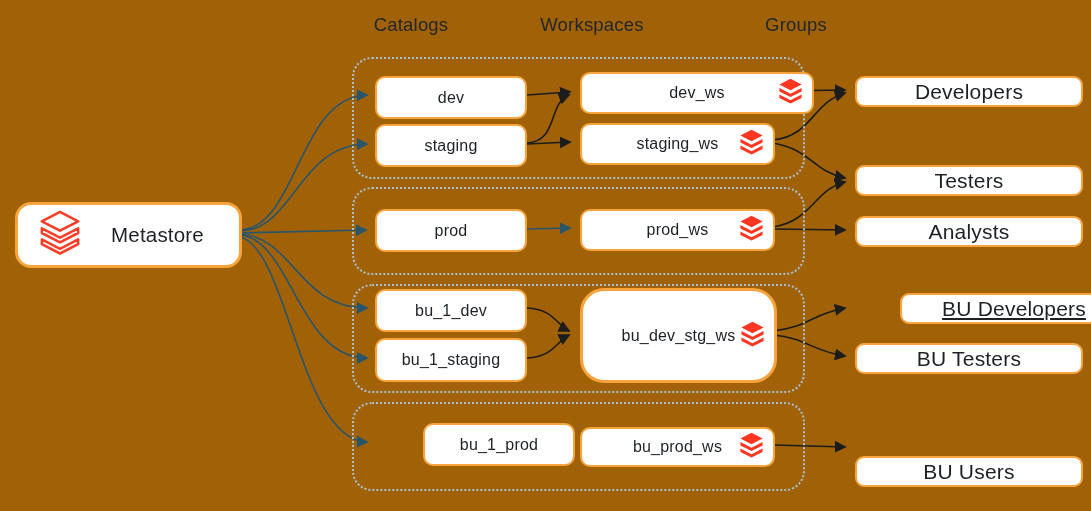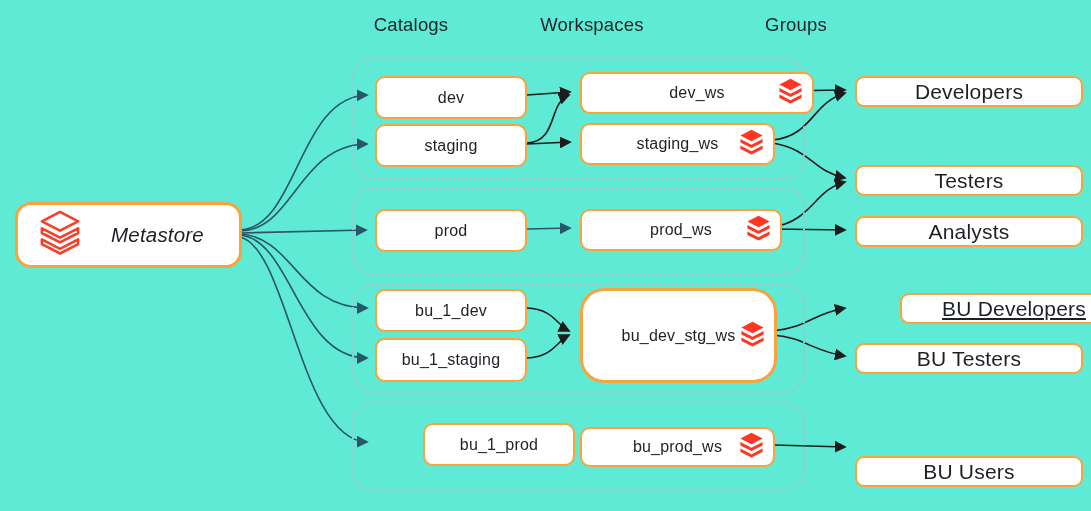--- a/index.html
+++ b/index.html
@@ -1,35 +1,35 @@
 <!DOCTYPE html>
 <html><head>
 <meta charset="utf-8">
 <style>
   html,body{margin:0;padding:0;background:#ffffff;}
   #canvas{
-    position:relative;width:1091px;height:511px;background:#5eead4;
+    position:relative;width:1091px;height:511px;background:#a16207;
     font-family:"Liberation Sans",sans-serif;color:#1d2126;overflow:hidden;
   }
   .col-header{
     position:absolute;top:14px;width:160px;text-align:center;
     font-size:18.5px;font-weight:500;color:#23272c;letter-spacing:.2px;
   }
   .tier{
     position:absolute;border:2px dotted #a9c0cd;border-radius:20px;
     background:transparent;
   }
   .node{
     position:absolute;background:#ffffff;border:2.5px solid #f9a33c;
     border-radius:10px;display:flex;align-items:center;justify-content:center;
   }
   .node .node-label{
     font-size:16px;color:#1d2126;letter-spacing:.2px;white-space:nowrap;
   }
-  .metastore{border-radius:16px;border-width:3px;font-style:italic;}
+  .metastore{border-radius:16px;border-width:3px;}
   .metastore .node-label{font-size:20.5px;}
   .metastore .ms-icon{position:absolute;left:18px;top:50%;transform:translateY(-50%);}
   .metastore .node-label{margin-left:58px;}
   .workspace .node-label{position:absolute;left:0;right:0;text-align:center;}
   .workspace .db-icon{position:absolute;right:9px;top:50%;transform:translateY(-50%);}
   .big-ws{border-radius:24px;border-width:3px;}
   .group .node-label{font-size:21px;}
   .group{border-radius:9px;border-width:2.5px;}
   svg#edge-layer{position:absolute;left:0;top:0;pointer-events:none;}
   .edge-black{stroke:#1c1c1c;stroke-width:1.6;fill:none;}
@@ -127,21 +127,21 @@
   <div class="node workspace" style="left:580px;top:123px;width:191px;height:38px;">
     <span class="node-label">staging_ws</span>
     <span class="db-icon">
       <svg width="25" height="26" viewBox="0 0 32 34" fill="#ff3621">
         <path d="M16,1 L30.5,8.5 L16,16 L1.5,8.5 Z"></path>
         <path d="M1.5,13 L16,20.5 L30.5,13 L30.5,17.5 L16,25 L1.5,17.5 Z"></path>
         <path d="M1.5,21.5 L16,29 L30.5,21.5 L30.5,26 L16,33.5 L1.5,26 Z"></path>
       </svg>
     </span>
   </div>
-  <div class="node workspace" style="left:580px;top:209px;width:191px;height:38px;padding-left:7px;">
+  <div class="node workspace" style="left:580px;top:209px;width:191px;height:38px;">
     <span class="node-label">prod_ws</span>
     <span class="db-icon">
       <svg width="25" height="26" viewBox="0 0 32 34" fill="#ff3621">
         <path d="M16,1 L30.5,8.5 L16,16 L1.5,8.5 Z"></path>
         <path d="M1.5,13 L16,20.5 L30.5,13 L30.5,17.5 L16,25 L1.5,17.5 Z"></path>
         <path d="M1.5,21.5 L16,29 L30.5,21.5 L30.5,26 L16,33.5 L1.5,26 Z"></path>
       </svg>
     </span>
   </div>
   <div class="node workspace big-ws" style="left:580px;top:288px;width:191px;height:89px;">

